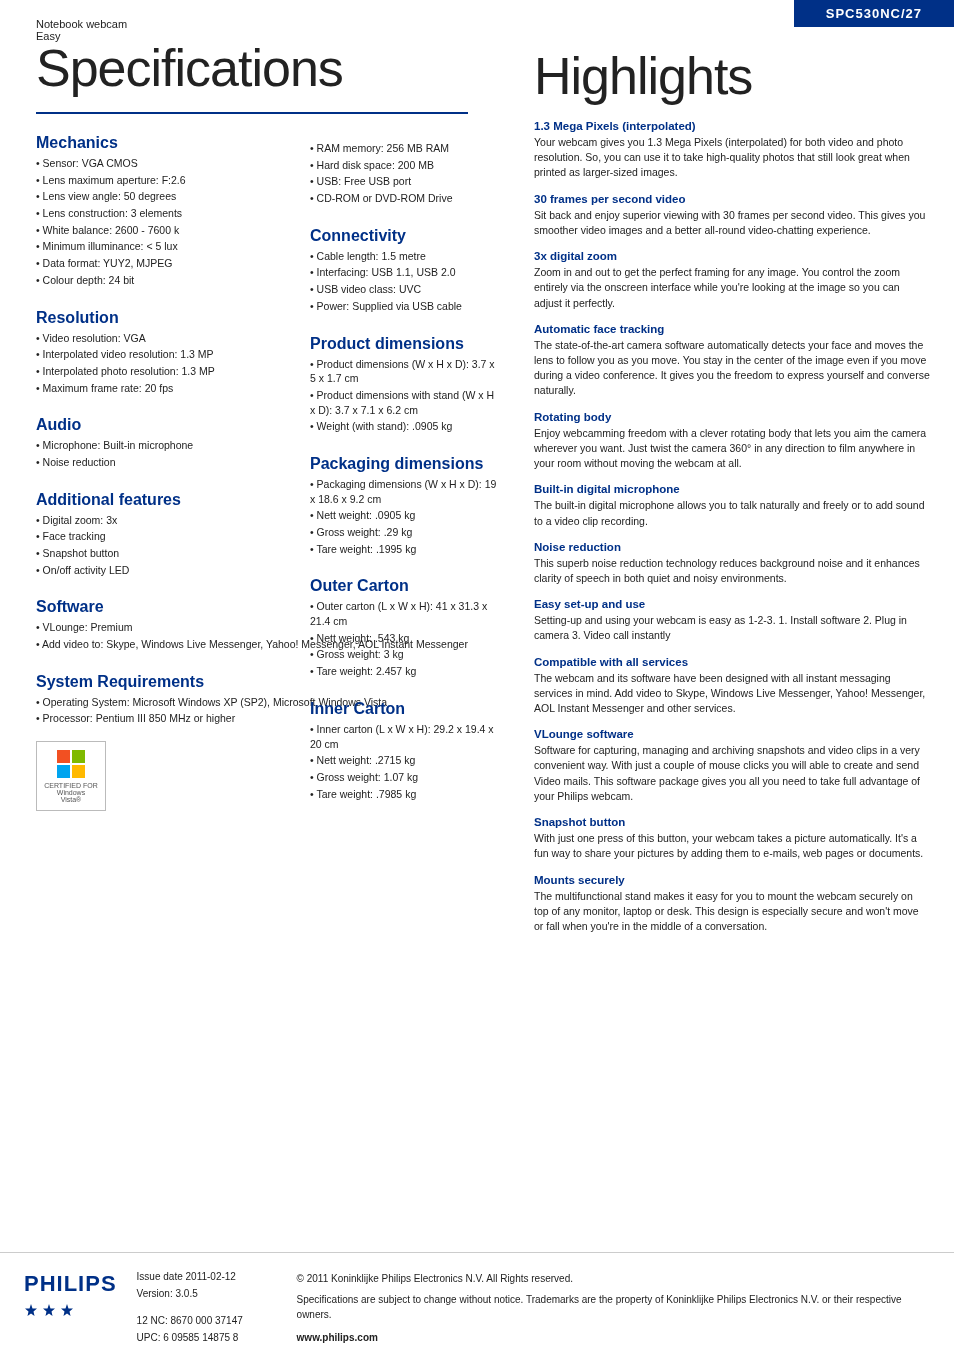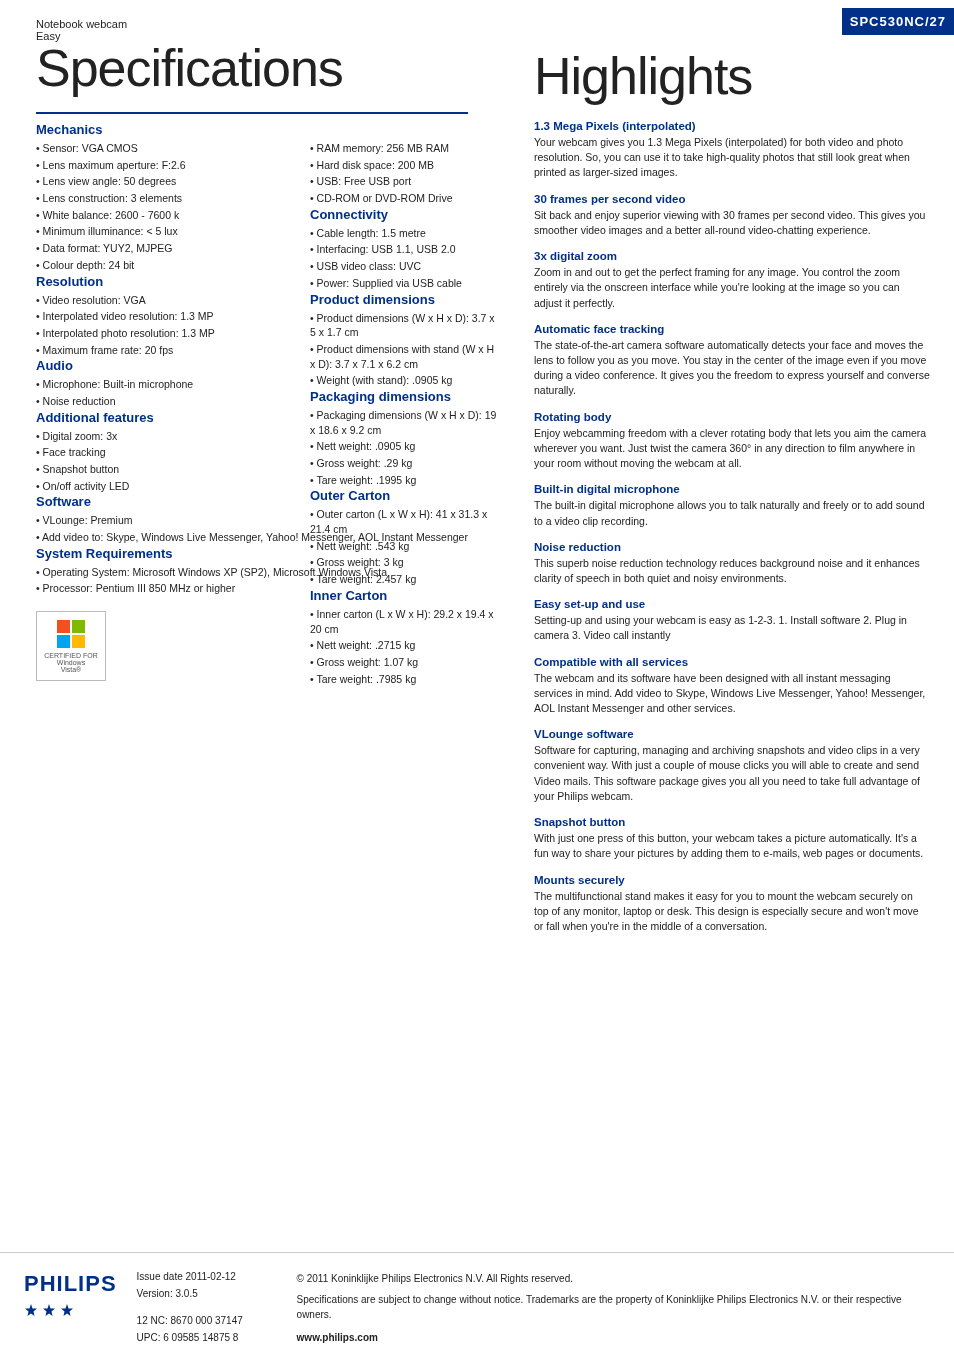--- a/index.html
+++ b/index.html
@@ -15,27 +15,27 @@
     .page {
       width: 954px;
       min-height: 1350px;
       position: relative;
       padding: 0;
     }
 
     
     .header-bar {
       position: absolute;
-      top: 8px;
+      top: 0;
       right: 0;
       background: #003087;
       color: #fff;
       font-size: 13px;
       font-weight: bold;
-      padding: 6px 8px;
+      padding: 6px 32px;
       letter-spacing: 1px;
     }
 
     
     .left-col {
       position: absolute;
       top: 0;
       left: 12px;
       width: 480px;
       padding: 18px 24px 20px 24px;
@@ -45,23 +45,23 @@
       font-size: 52px;
       font-weight: 300;
       color: #222;
       letter-spacing: -1px;
       margin-bottom: 18px;
       line-height: 1.0;
     }
 
     .section-title {
       font-weight: bold;
-      font-size: 13px;
+      font-size: 16px;
       color: #003087;
-      margin-top: 0;
+      margin-top: 20px;
       margin-bottom: 3px;
     }
 
     .spec-list {
       list-style: none;
       padding: 0;
       margin: 0;
     }
 
     .spec-list li {

